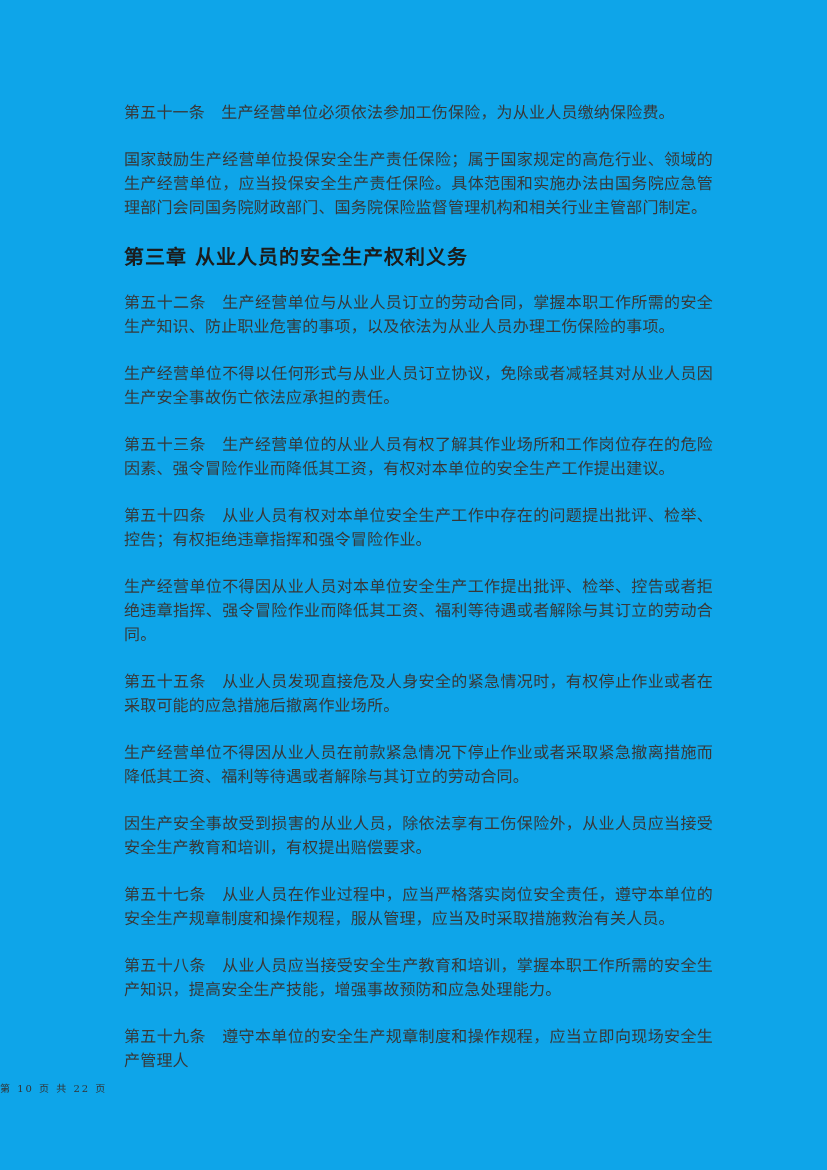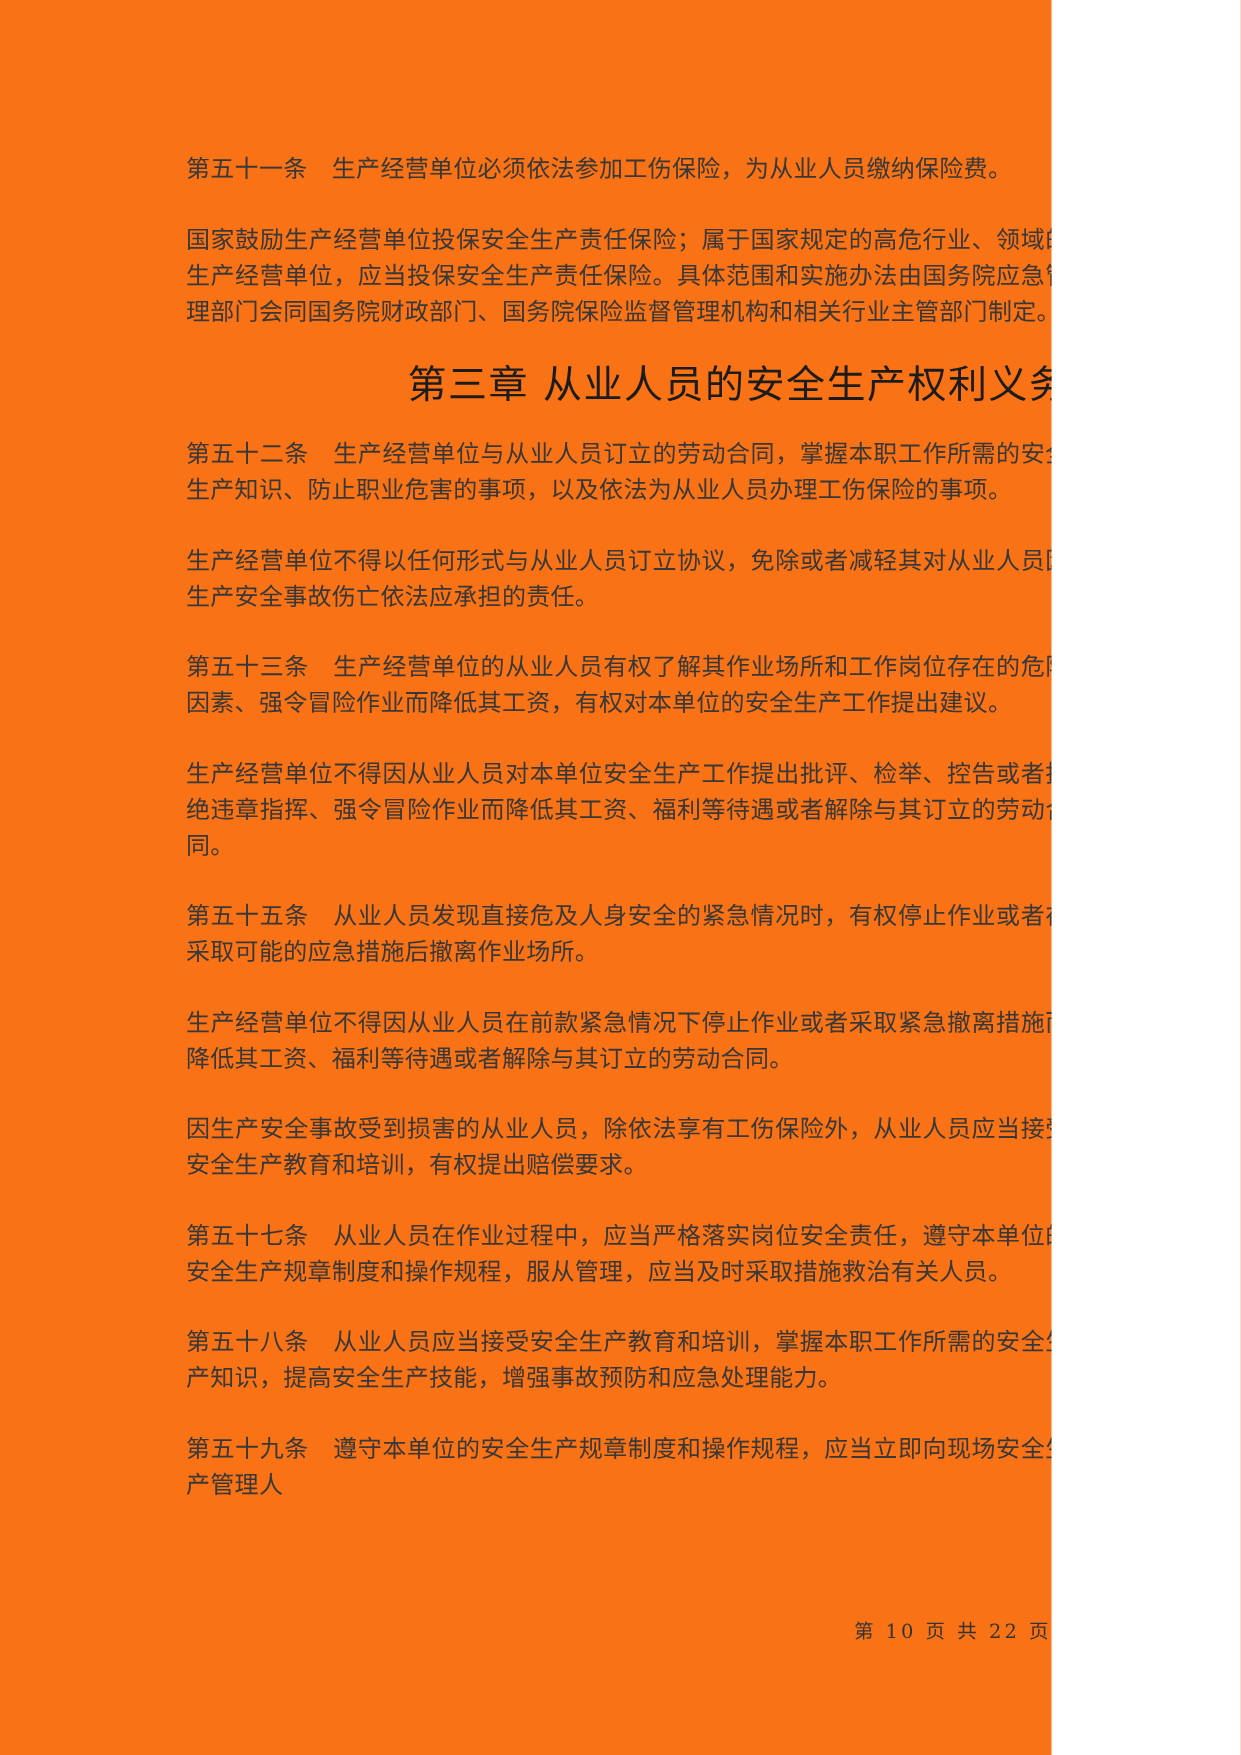--- a/index.html
+++ b/index.html
@@ -2,23 +2,23 @@
 <html lang="zh-CN"><head>
 <meta charset="utf-8">
 <style>
   html, body {
     margin: 0;
     padding: 0;
     background: #ffffff;
   }
   .page {
     position: relative;
-    width: 701px;
+    width: 827px;
     height: 1170px;
-    background: #f97316;
+    background: #0ea5e9;
     overflow: hidden;
     font-family: "DejaVu Serif", "Liberation Serif", serif;
     color: #383838;
   }
   .content {
     position: absolute;
     left: 124px;
     top: 101px;
     width: 589px;
   }
@@ -27,50 +27,51 @@
     font-size: 16px;
     line-height: 24px;
     text-align: justify;
     text-align-last: left;
     letter-spacing: 0.2px;
     color: #383838;
   }
   .chapter-heading {
     margin: -6px 0 14px 0;
     font-family: "DejaVu Sans", "Liberation Sans", sans-serif;
-    font-weight: normal;
-    font-size: 26px;
+    font-weight: bold;
+    font-size: 20px;
     line-height: 40px;
-    text-align: right;
+    text-align: left;
     letter-spacing: 1px;
     color: #1c1c1c;
   }
   .page-footer {
     position: absolute;
     left: 0;
     top: 1080px;
     width: 100%;
-    text-align: right;
-    font-size: 13px;
+    text-align: left;
+    font-size: 10px;
     line-height: 18px;
     letter-spacing: 2px;
     color: #333333;
   }
 </style>
 </head>
 <body>
 
 <div class="page">
   <div class="content">
     <p class="para">第五十一条　生产经营单位必须依法参加工伤保险，为从业人员缴纳保险费。</p>
     <p class="para">国家鼓励生产经营单位投保安全生产责任保险；属于国家规定的高危行业、领域的生产经营单位，应当投保安全生产责任保险。具体范围和实施办法由国务院应急管理部门会同国务院财政部门、国务院保险监督管理机构和相关行业主管部门制定。</p>
     <h2 class="chapter-heading">第三章 从业人员的安全生产权利义务</h2>
     <p class="para">第五十二条　生产经营单位与从业人员订立的劳动合同，掌握本职工作所需的安全生产知识、防止职业危害的事项，以及依法为从业人员办理工伤保险的事项。</p>
     <p class="para">生产经营单位不得以任何形式与从业人员订立协议，免除或者减轻其对从业人员因生产安全事故伤亡依法应承担的责任。</p>
     <p class="para">第五十三条　生产经营单位的从业人员有权了解其作业场所和工作岗位存在的危险因素、强令冒险作业而降低其工资，有权对本单位的安全生产工作提出建议。</p>
+    <p class="para">第五十四条　从业人员有权对本单位安全生产工作中存在的问题提出批评、检举、控告；有权拒绝违章指挥和强令冒险作业。</p>
     <p class="para">生产经营单位不得因从业人员对本单位安全生产工作提出批评、检举、控告或者拒绝违章指挥、强令冒险作业而降低其工资、福利等待遇或者解除与其订立的劳动合同。</p>
     <p class="para">第五十五条　从业人员发现直接危及人身安全的紧急情况时，有权停止作业或者在采取可能的应急措施后撤离作业场所。</p>
     <p class="para">生产经营单位不得因从业人员在前款紧急情况下停止作业或者采取紧急撤离措施而降低其工资、福利等待遇或者解除与其订立的劳动合同。</p>
     <p class="para">因生产安全事故受到损害的从业人员，除依法享有工伤保险外，从业人员应当接受安全生产教育和培训，有权提出赔偿要求。</p>
     <p class="para">第五十七条　从业人员在作业过程中，应当严格落实岗位安全责任，遵守本单位的安全生产规章制度和操作规程，服从管理，应当及时采取措施救治有关人员。</p>
     <p class="para">第五十八条　从业人员应当接受安全生产教育和培训，掌握本职工作所需的安全生产知识，提高安全生产技能，增强事故预防和应急处理能力。</p>
     <p class="para">第五十九条　遵守本单位的安全生产规章制度和操作规程，应当立即向现场安全生产管理人</p>
   </div>
   <div class="page-footer">第 10 页 共 22 页</div>
 </div>

